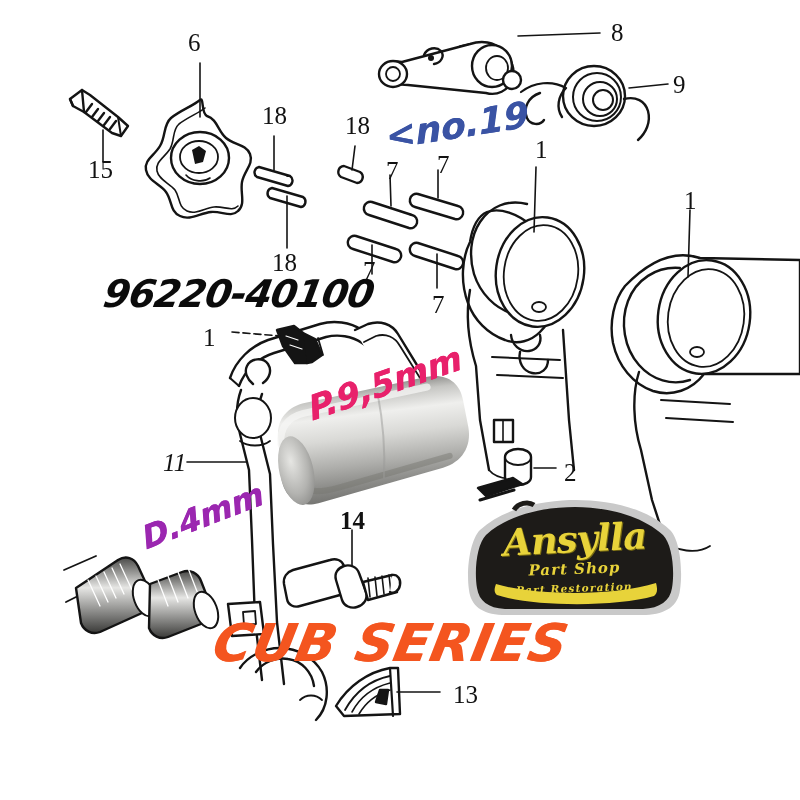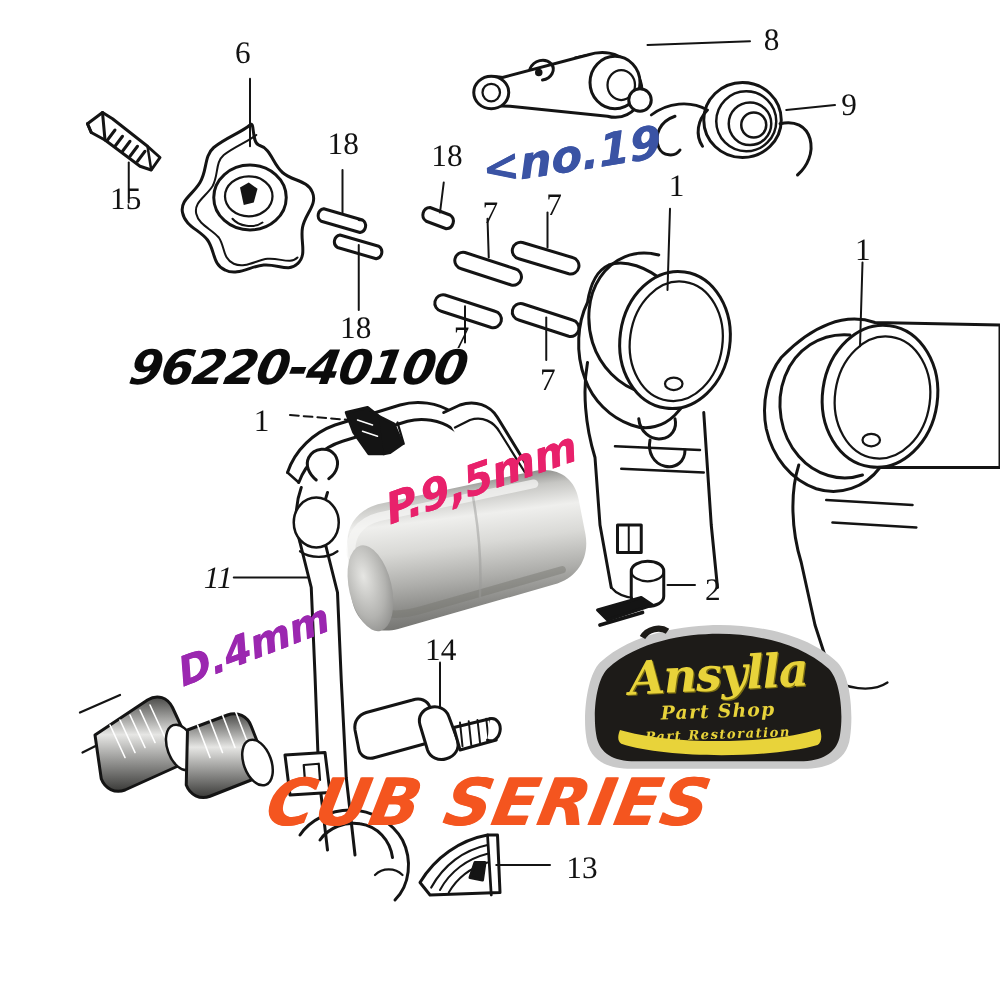--- a/index.html
+++ b/index.html
@@ -385,37 +385,37 @@
                L39 109 C22 108 13 101 11 88 C8 70 11 44 20 35 Z" fill="#1d1b18"></path>
       <path d="M30 84 C70 96 150 96 190 83 C192 90 191 94 188 96
                C150 107 68 107 31 95 C28 93 28 89 30 84 Z" fill="#e8d33a"></path>
       <path d="M48 10 C52 3 62 1 68 5" fill="none" stroke="#1d1b18" stroke-width="5"></path>
     </svg>
     <div class="logo-txt" id="logo-main">Ansylla</div>
     <div class="logo-txt" id="logo-sub1">Part Shop</div>
     <div class="logo-txt" id="logo-sub2">Part Restoration</div>
   </div>
 
-  <div class="callout" style="left:88px;  top:147px;">15</div>
+  <div class="callout" style="left:88px;  top:157px;">15</div>
   <div class="callout" style="left:188px; top:30px;">6</div>
   <div class="callout" style="left:262px; top:103px;">18</div>
   <div class="callout" style="left:272px; top:250px;">18</div>
   <div class="callout" style="left:345px; top:113px;">18</div>
   <div class="callout" style="left:611px; top:20px;">8</div>
   <div class="callout" style="left:673px; top:72px;">9</div>
   <div class="callout" style="left:386px; top:158px;">7</div>
   <div class="callout" style="left:437px; top:152px;">7</div>
   <div class="callout" style="left:363px; top:258px;">7</div>
   <div class="callout" style="left:432px; top:292px;">7</div>
   <div class="callout" style="left:535px; top:137px;">1</div>
   <div class="callout" style="left:684px; top:188px;">1</div>
   <div class="callout" style="left:203px; top:325px;">1</div>
   <div class="callout" style="left:163px; top:450px;font-style:italic;">11</div>
   <div class="callout" style="left:564px; top:460px;">2</div>
-  <div class="callout" style="left:340px; top:508px;">14</div>
+  <div class="callout" style="left:340px; top:508px;font-weight:bold;">14</div>
   <div class="callout" style="left:453px; top:682px;">13</div>
 
   <div class="hand" id="ann-partno">96220-40100</div>
   <div class="hand" id="ann-no19">&lt;no.19</div>
   <div class="hand" id="ann-p95">P.9,5mm</div>
   <div class="hand" id="ann-d4">D.4mm</div>
   <div class="hand" id="ann-cub">CUB SERIES</div>
 
 </div>
 

